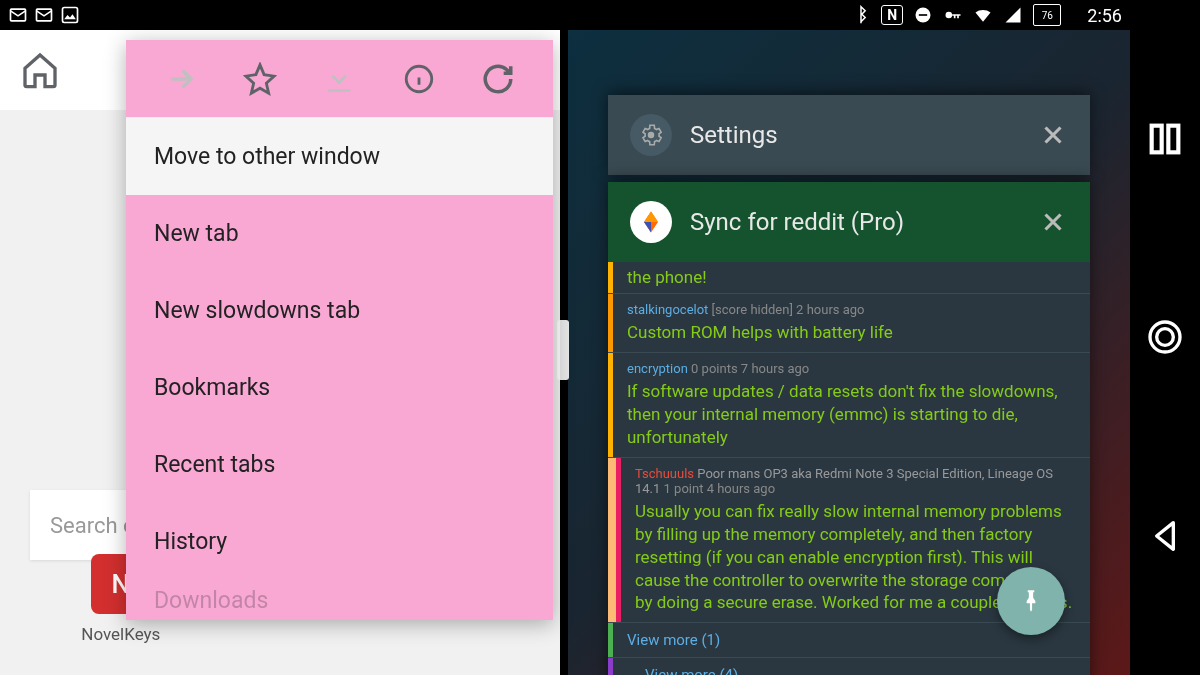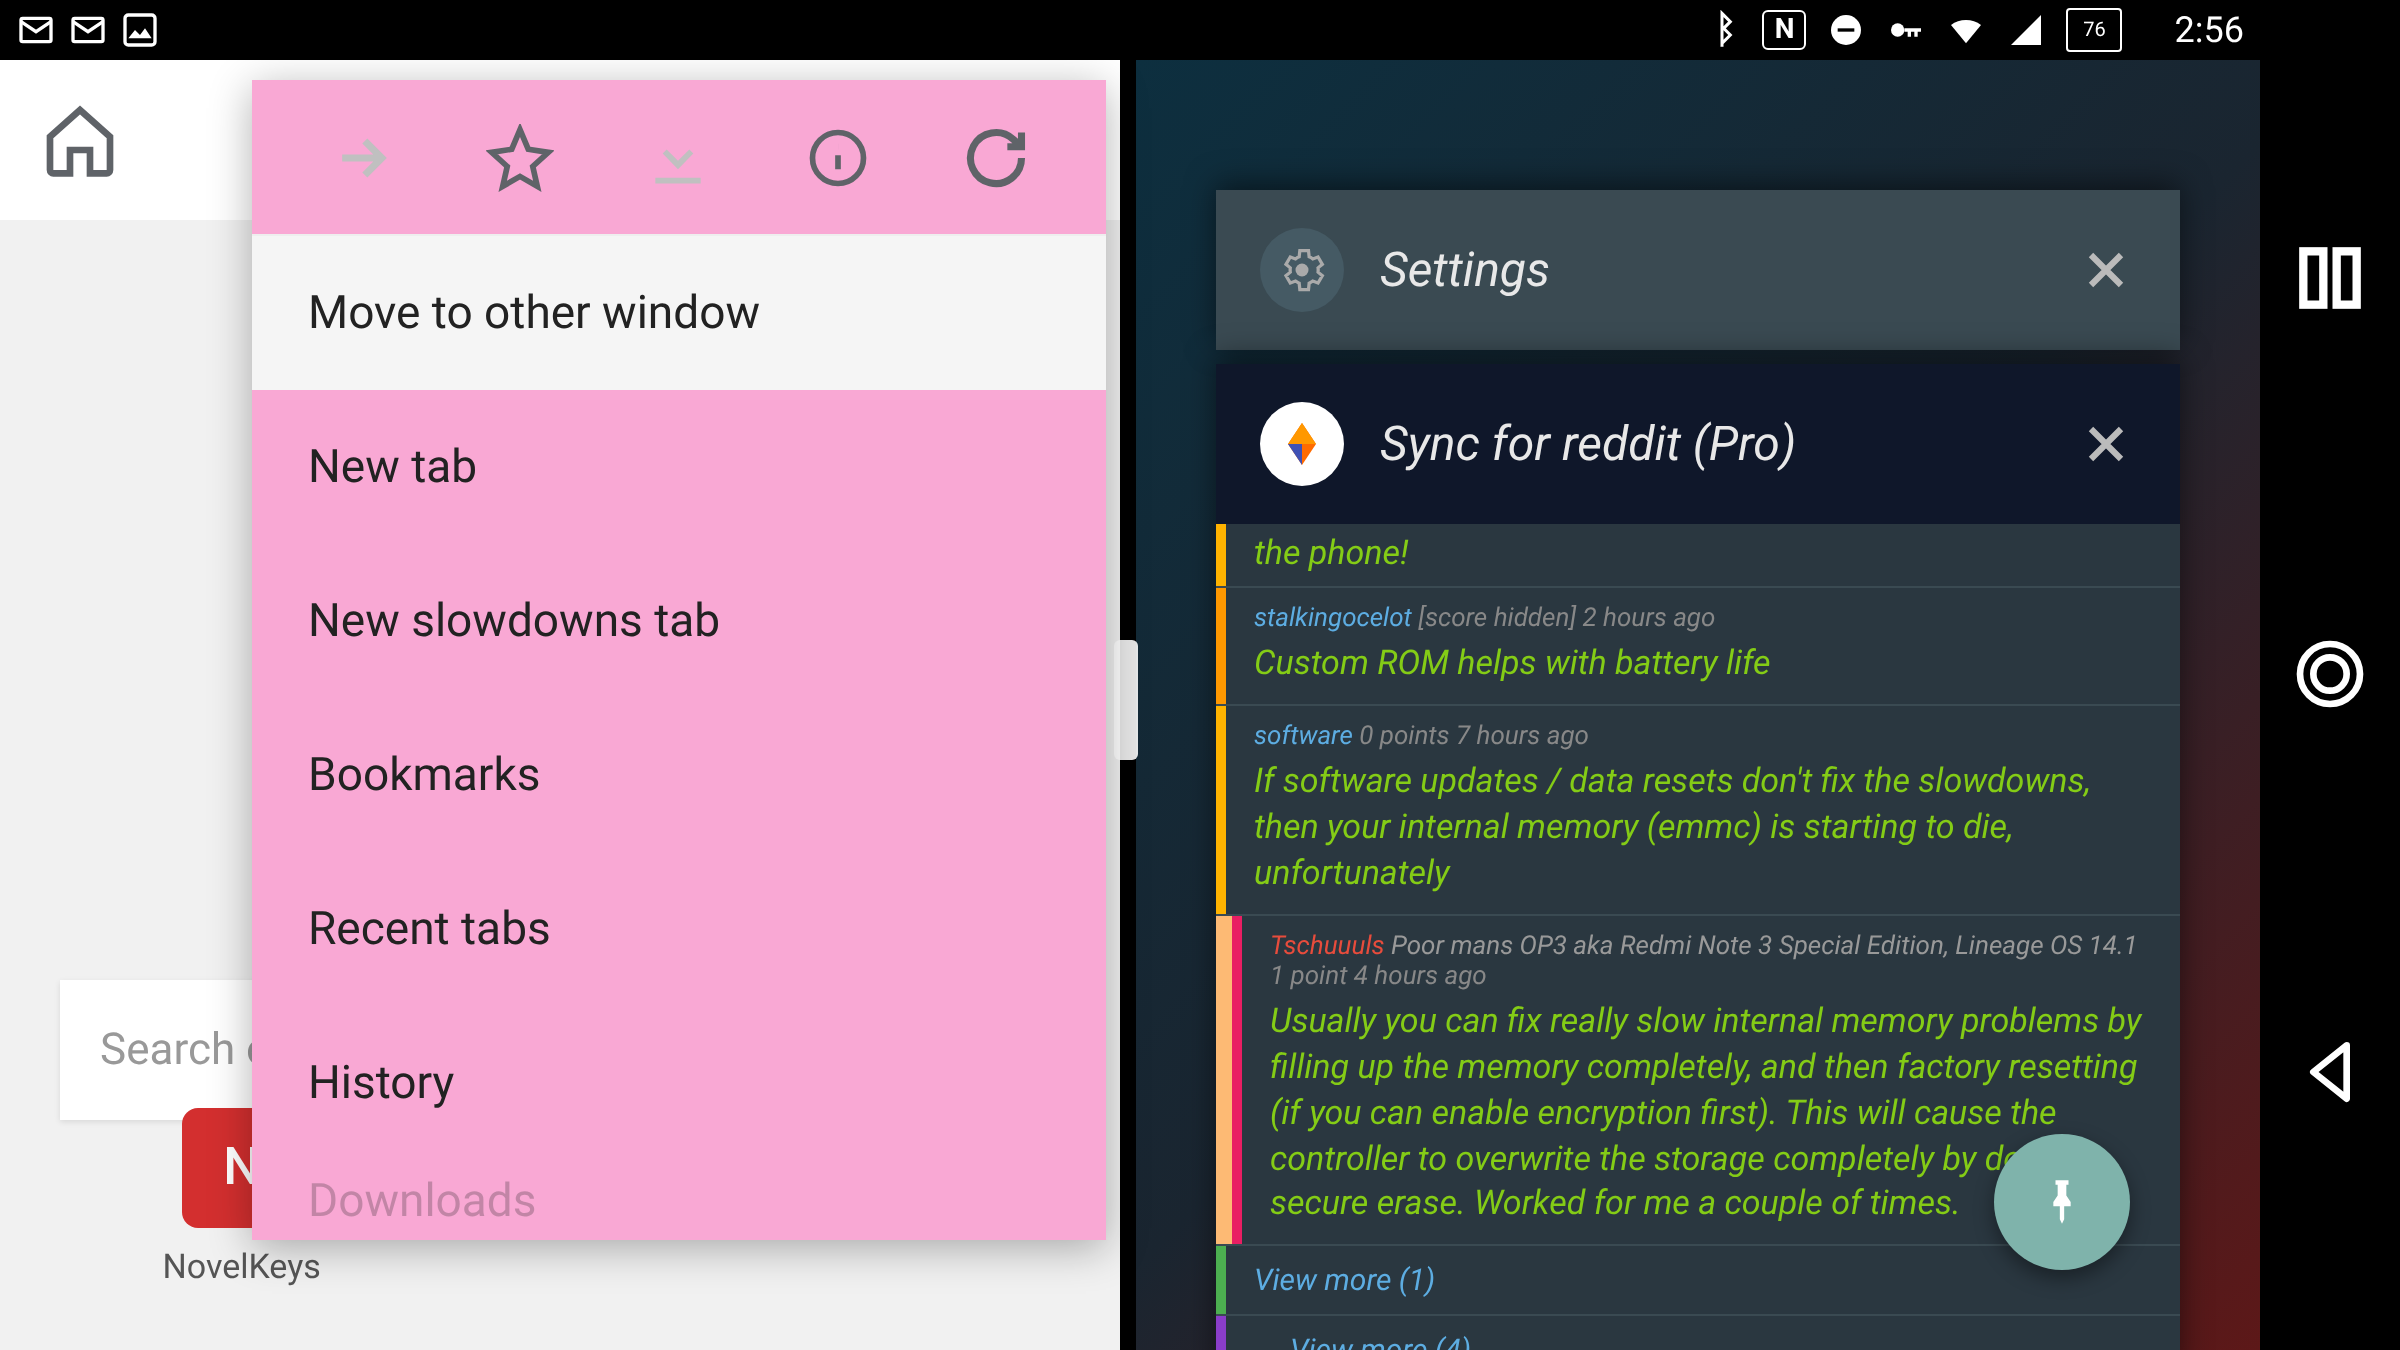--- a/index.html
+++ b/index.html
@@ -33,24 +33,24 @@
 .chrome-menu { position: absolute; left: 126px; top: 40px; width: 427px; background: #f9a8d4; box-shadow: 0 4px 20px rgba(0,0,0,0.3); z-index: 100; }
 .menu-icon-row { height: 78px; display: flex; align-items: center; justify-content: space-around; padding: 0 15px; border-bottom: 1px solid #eee; }
 .menu-icon { width: 34px; height: 34px; color: #5f6368; }
 .menu-icon.disabled { color: #c0c0c0; }
 .menu-item { height: 77px; display: flex; align-items: center; padding: 0 28px; font-size: 23px; color: #222; }
 .menu-item.highlight { background: #f5f5f5; }
 
 
 .right-bg { position: absolute; inset: 30px 0 0 0; background: linear-gradient(135deg, #0d2f3f 0%, #1a2530 50%, #5d1818 100%); }
 .recents-stack { position: absolute; left: 40px; right: 40px; top: 65px; bottom: 0; }
-.recent-card { position: absolute; width: 100%; background: #37474f; border-radius: 3px; box-shadow: 0 -3px 15px rgba(0,0,0,0.5); font-style: italic; }
+.recent-card { position: absolute; width: 100%; background: #37474f; border-radius: 3px; box-shadow: 0 -3px 15px rgba(0,0,0,0.5); }
 .card-header { height: 80px; display: flex; align-items: center; padding: 0 22px; gap: 18px; }
 .card-header.light { background: #3a4a52; }
-.card-header.dark { background: #0f172a; }
+.card-header.dark { background: #14532d; }
 .card-app-icon { width: 42px; height: 42px; border-radius: 50%; display: flex; align-items: center; justify-content: center; }
 .card-title { font-size: 24px; color: #e8e8e8; flex: 1; }
 .card-close { width: 30px; height: 30px; color: #bbb; cursor: pointer; }
 
 
 .reddit-content { background: #2a3740; }
 .comment { border-left: 5px solid; padding: 8px 14px; }
 .comment.orange { border-color: #ff9800; }
 .comment.pink { border-color: #e91e63; }
 .comment.green { border-color: #4caf50; }
@@ -225,21 +225,21 @@
         <div class="comment orange" style="border-color:#ffb300;padding-top:4px;padding-bottom:4px">
           <div class="comment-body">the phone!</div>
         </div>
         <div class="divider-line"></div>
         <div class="comment orange">
           <div class="comment-meta"><span class="author">stalkingocelot</span> <span>[score hidden] 2 hours ago</span></div>
           <div class="comment-body">Custom ROM helps with battery life</div>
         </div>
         <div class="divider-line"></div>
         <div class="comment" style="border-color:#ffb300">
-          <div class="comment-meta"><span class="author">software</span> <span>0 points 7 hours ago</span></div>
+          <div class="comment-meta"><span class="author">encryption</span> <span>0 points 7 hours ago</span></div>
           <div class="comment-body">If software updates / data resets don't fix the slowdowns, then your internal memory (emmc) is starting to die, unfortunately</div>
         </div>
         <div class="divider-line"></div>
         <div style="border-left:8px solid #fdba74">
         <div class="comment pink">
           <div class="comment-meta"><span class="op">Tschuuuls</span> <span class="flair">Poor mans OP3 aka Redmi Note 3 Special Edition, Lineage OS 14.1</span> <span>1 point 4 hours ago</span></div>
           <div class="comment-body">Usually you can fix really slow internal memory problems by filling up the memory completely, and then factory resetting (if you can enable encryption first). This will cause the controller to overwrite the storage completely by doing a secure erase. Worked for me a couple of times.</div>
         </div>
         </div>
         <div class="divider-line"></div>

